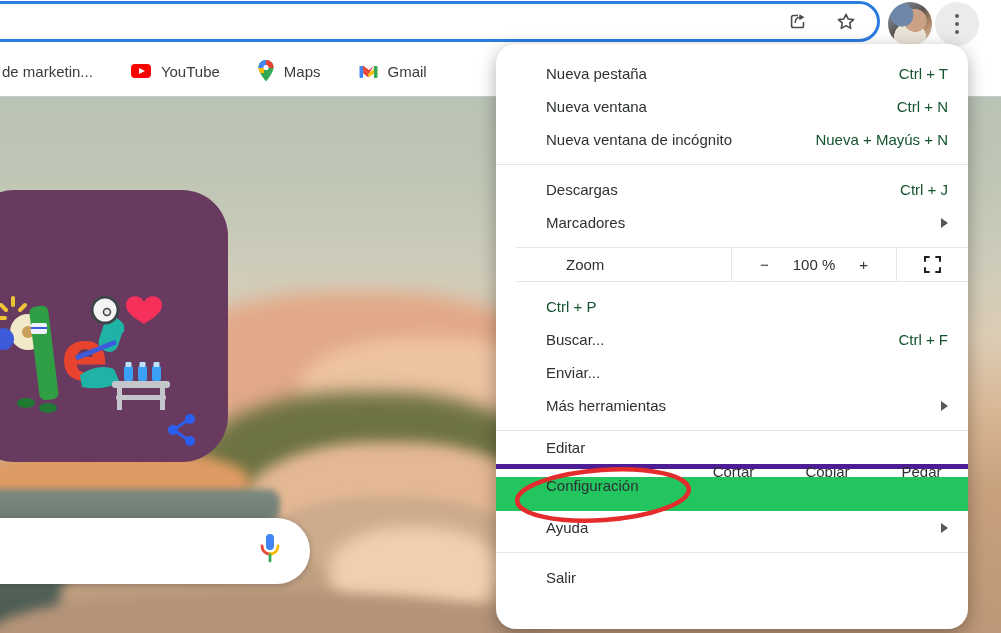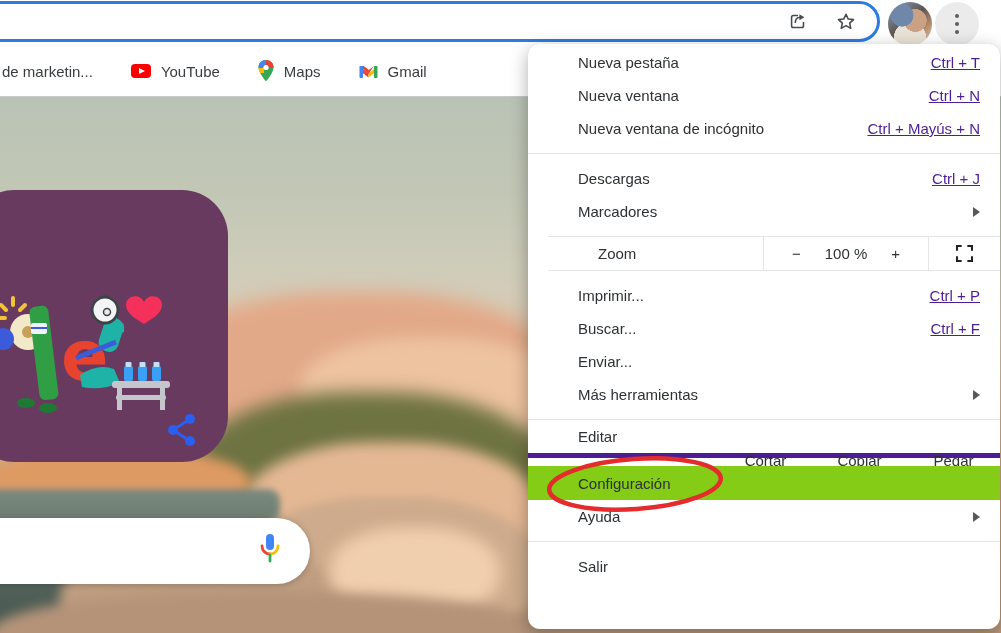--- a/index.html
+++ b/index.html
@@ -52,44 +52,44 @@
   .doodle{position:absolute;left:-32px;top:93px;width:260px;height:272px;background:#693a60;
           border-radius:46px;}
   .doodle svg{position:absolute;left:0;top:0;}
 
   
   .gsearch{position:absolute;left:-40px;top:421px;width:350px;height:66px;background:#fff;
            border-radius:34px;box-shadow:0 1px 6px rgba(32,33,36,.28);}
   .mic{position:absolute;right:26px;top:15px;width:28px;height:36px;cursor:pointer;}
 
   
-  .menu{position:absolute;left:528px;top:44px;width:472px;height:585px;box-sizing:border-box;
-        background:#fff;border-radius:12px;box-shadow:0 5px 18px rgba(0,0,0,.32);
-        padding-top:2px;font-size:15px;color:#2d3134;z-index:10;}
+  .menu{position:absolute;left:496px;top:44px;width:472px;height:585px;box-sizing:border-box;
+        background:#fff;border-radius:20px;box-shadow:0 5px 18px rgba(0,0,0,.32);
+        padding-top:13px;font-size:15px;color:#2d3134;z-index:10;}
   .mi{height:33px;display:flex;align-items:center;padding:0 20px 0 50px;cursor:pointer;}
   .mi-label{flex:1;}
-  .mi-short{color:#4c1d95;text-decoration:underline;}
+  .mi-short{color:#14532d;}
   .arrow{width:0;height:0;border-left:7px solid #55595d;border-top:5px solid transparent;
          border-bottom:5px solid transparent;}
   .sep{height:1px;background:#e3e5e7;margin:8px 0;}
   .zoom-row{margin-top:8px;height:33px;border-top:1px solid #e3e5e7;border-bottom:1px solid #e3e5e7;
             display:flex;margin-left:20px;}
   .zr-l{width:215px;box-sizing:border-box;display:flex;align-items:center;padding-left:50px;}
   .zr-c{width:165px;box-sizing:border-box;border-left:1px solid #e3e5e7;display:flex;
         align-items:center;justify-content:space-between;padding:0 24px;}
   .zr-btn{background:none;border:none;font:inherit;color:#2d3134;cursor:pointer;padding:0 4px;}
   .zr-f{flex:1;border-left:1px solid #e3e5e7;display:flex;align-items:center;justify-content:center;
         cursor:pointer;}
   .edit-row{margin-top:8px;height:33px;border-top:1px solid #e3e5e7;border-bottom:5px solid #4c1d95;
             display:flex;}
   .er-label{width:190px;box-sizing:border-box;display:flex;align-items:center;padding-left:50px;}
   .er-cell{flex:1;border-left:1px solid #e3e5e7;display:flex;align-items:center;
            justify-content:center;cursor:pointer;margin-top:40px;}
-  .config-row{margin-top:8px;height:34px;background:#84cc16;position:relative;display:flex;
-              align-items:center;padding-left:50px;cursor:pointer;}
+  .config-row{margin-top:8px;height:34px;background:#22c55e;position:relative;display:flex;
+              align-items:flex-start;padding-left:50px;cursor:pointer;}
   .red-ellipse{position:absolute;left:14px;top:-12px;pointer-events:none;}
 </style>
 </head>
 <body>
 
 <div class="stage">
 
   <div class="content">
     <div class="blob far-rocks"></div>
     <div class="blob far-rocks2"></div>
@@ -234,21 +234,21 @@
     <div class="mi">
       <span class="mi-label">Nueva pestaña</span>
       <span class="mi-short">Ctrl + T</span>
     </div>
     <div class="mi">
       <span class="mi-label">Nueva ventana</span>
       <span class="mi-short">Ctrl + N</span>
     </div>
     <div class="mi">
       <span class="mi-label">Nueva ventana de incógnito</span>
-      <span class="mi-short">Ctrl + Mayús + N</span>
+      <span class="mi-short">Nueva + Mayús + N</span>
     </div>
 
     <div class="sep"></div>
 
     <div class="mi">
       <span class="mi-label">Descargas</span>
       <span class="mi-short">Ctrl + J</span>
     </div>
     <div class="mi">
       <span class="mi-label">Marcadores</span>
@@ -270,21 +270,20 @@
             <path d="M1 6 V1 H6"></path>
               <path d="M12 1 H17 V6"></path>
               <path d="M17 12 V17 H12"></path>
               <path d="M6 17 H1 V12"></path>
           </g>
         </svg>
       </div>
     </div>
 
     <div class="mi" style="margin-top:8px">
-      <span class="mi-label">Imprimir...</span>
       <span class="mi-short">Ctrl + P</span>
     </div>
     <div class="mi">
       <span class="mi-label">Buscar...</span>
       <span class="mi-short">Ctrl + F</span>
     </div>
     <div class="mi">
       <span class="mi-label">Enviar...</span>
     </div>
     <div class="mi">

